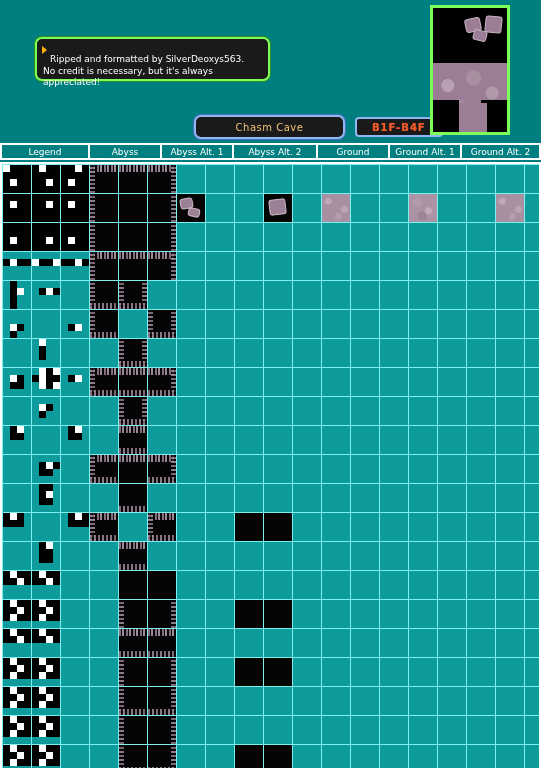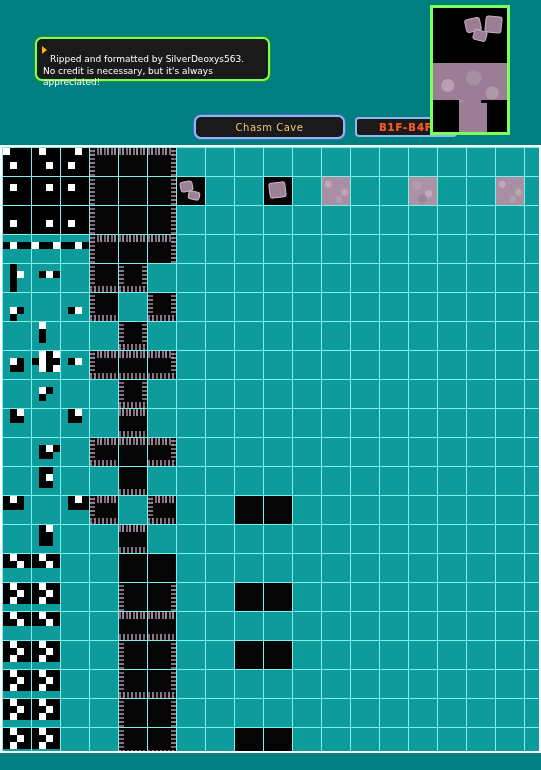--- a/index.html
+++ b/index.html
@@ -63,21 +63,21 @@
 
   
   #floor-badge {
     position: absolute;
     left: 355px; top: 117px;
     height: 20px;
     background: #1a1a1a;
     border: 2px solid #8fb8f0;
     border-radius: 4px;
     display: flex; align-items: center; justify-content: center;
-    padding: 0 22px;
+    padding: 0 15px;
   }
   #floor-badge .floor-text {
     color: #f05a28;
     font-family: "DejaVu Sans", sans-serif;
     font-weight: bold;
     font-size: 10px;
     letter-spacing: 1px;
     text-shadow: 0 0 0 #f05a28;
   }
 
@@ -248,20 +248,29 @@
   <span class="pv-rock" style="left:32px;top:10px;width:16px;height:14px;"></span>
   <span class="pv-rock" style="left:40px;top:22px;width:14px;height:11px;transform:rotate(14deg);"></span>
   <span class="pv-rock" style="left:52px;top:8px;width:17px;height:17px;transform:rotate(6deg);"></span>
   <div id="pv-ground"></div>
   <div id="pv-notch-l"></div>
   <div id="pv-notch-r"></div>
   <div id="pv-pillar"></div>
 </div>
 
 <div id="table-frame">
+  <div id="header-row">
+    <div class="th" style="width:88px">Legend</div>
+    <div class="th" style="width:72px">Abyss</div>
+    <div class="th" style="width:72px">Abyss Alt. 1</div>
+    <div class="th" style="width:84px">Abyss Alt. 2</div>
+    <div class="th" style="width:72px">Ground</div>
+    <div class="th" style="width:72px">Ground Alt. 1</div>
+    <div class="th" style="width:77px">Ground Alt. 2</div>
+  </div>
 
   <div id="grid-wrap">
     <div id="grid">
         <div class="cell legend-cell">
           <i class="w"></i>
           <i class="k"></i>
           <i class="k"></i>
           <i class="k"></i>
           <i class="k"></i>
           <i class="k"></i>

